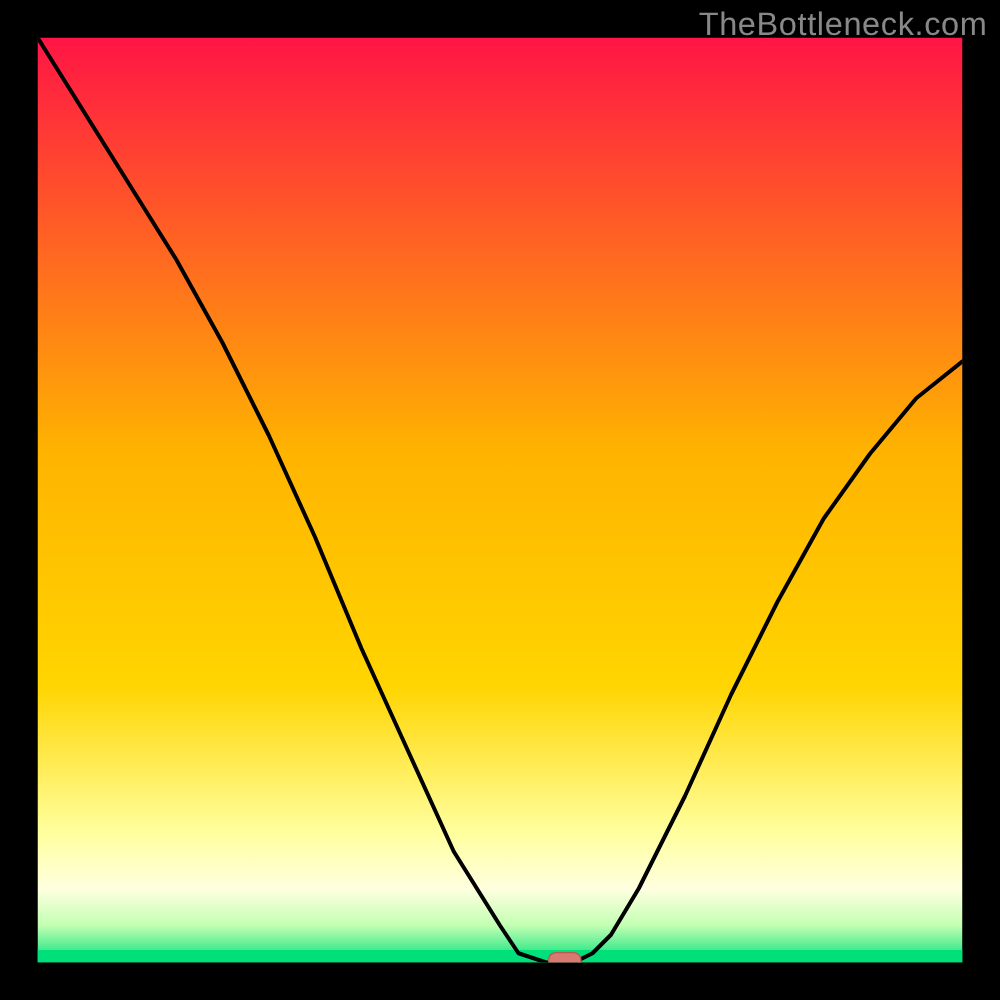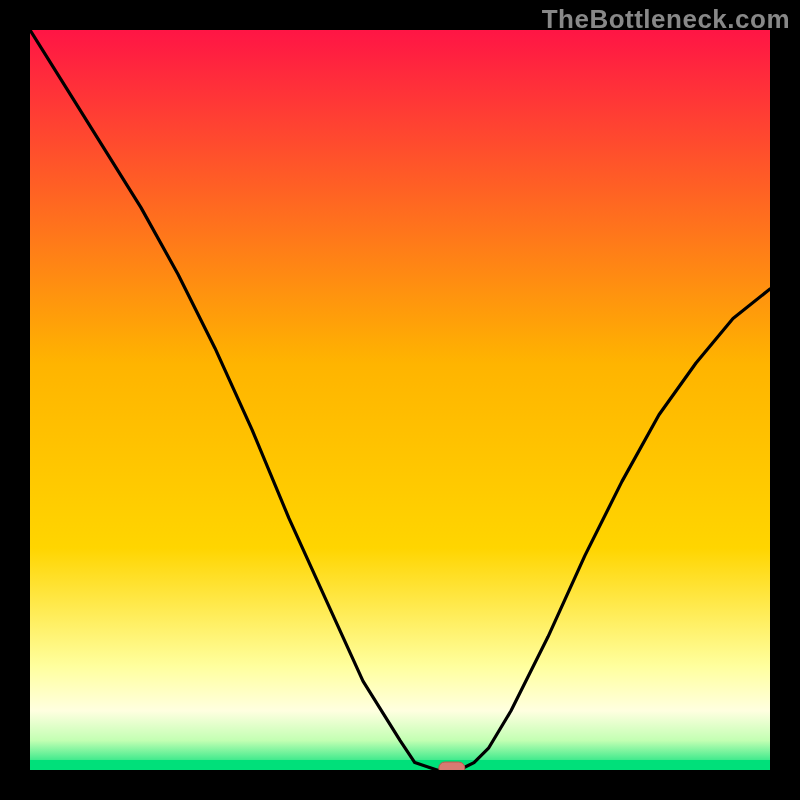--- a/index.html
+++ b/index.html
@@ -27,21 +27,21 @@
     display: block;
     width: 740px;
     height: 740px;
   }
   .watermark {
     position: absolute;
     top: 4px;
     right: 10px;
     font-family: Arial, Helvetica, sans-serif;
     font-size: 26px;
-    font-weight: bold;
+    font-weight: normal;
     color: #888888;
     letter-spacing: 0.5px;
   }
 </style>
 </head>
 <body>
 <div class="frame">
 
 <div class="plot-area">
 <svg viewBox="0 0 740 740" preserveAspectRatio="none">

